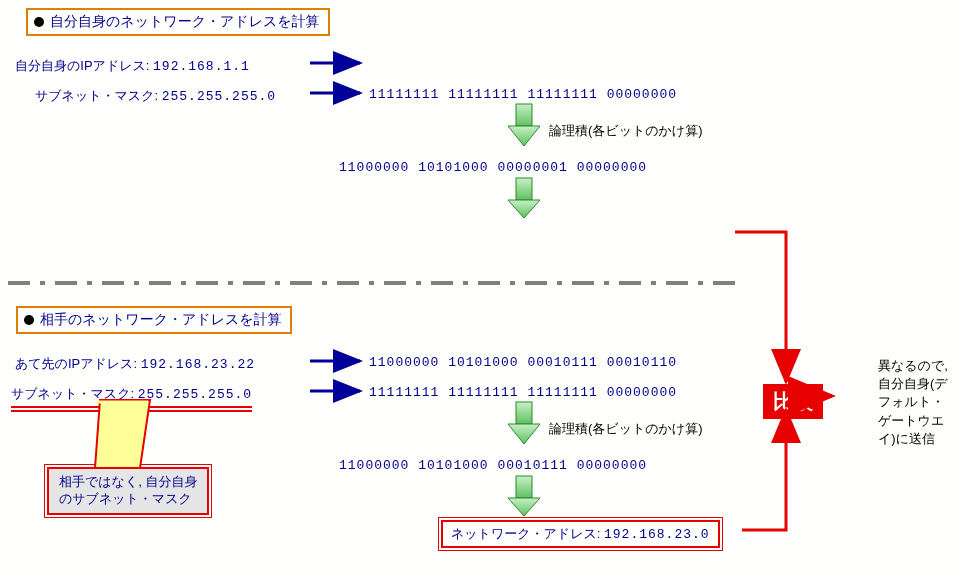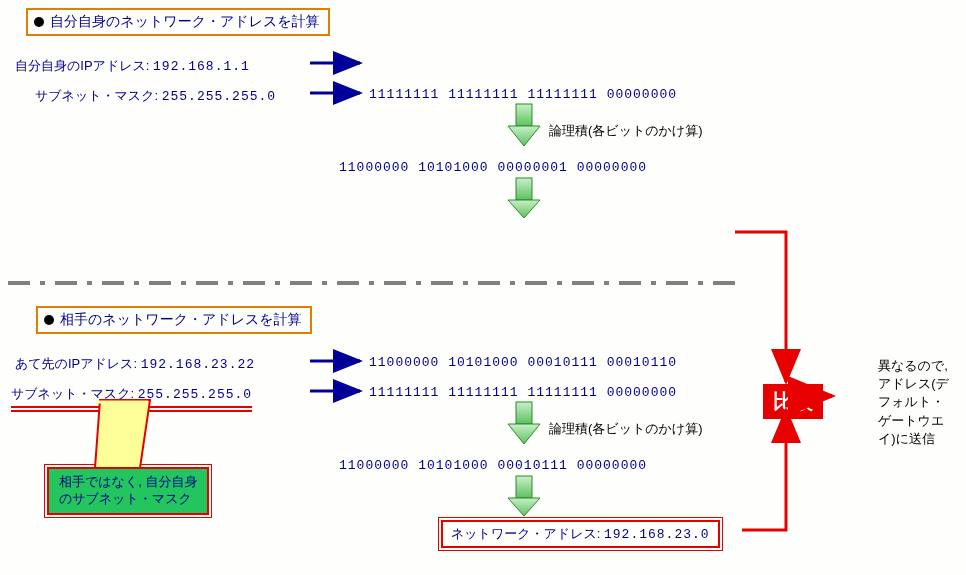--- a/index.html
+++ b/index.html
@@ -45,21 +45,21 @@
     position:absolute;
     background:var(--red);
     color:#fff;
     font-weight:bold;
     font-size:20px;
     padding:4px 10px;
     white-space:nowrap;
   }
   .note-box{
     position:absolute;
-    background:#22c55e;
+    background:#e5e5e5;
     border:2px solid var(--red);
     outline:1px solid var(--red);
     outline-offset:2px;
     padding:5px 10px;
     color:var(--navy);
     font-size:13px;
     line-height:1.3;
   }
   .side-text{
     position:absolute;
@@ -89,21 +89,21 @@
     <span>サブネット・マスク:</span>
     <span class="mono">255.255.255.0</span>
   </div>
   <div class="label mono" style="left:369px;top:87px;">11111111 11111111 11111111 00000000</div>
 
   <div class="label" style="left:549px;top:122px;color:#000;">論理積(各ビットのかけ算)</div>
 
   <div class="label mono" style="left:339px;top:160px;">11000000 10101000 00000001 00000000</div>
 
 
-  <div class="title-box" style="left:36px;top:306px;">
+  <div class="title-box" style="left:16px;top:306px;">
     <span class="bullet"></span><span>相手のネットワーク・アドレスを計算</span>
   </div>
 
   <div class="label" style="left:15px;top:355px;">
     <span>あて先のIPアドレス:</span>
     <span class="mono">192.168.23.22</span>
   </div>
   <div class="label mono" style="left:369px;top:355px;text-align:center;">11000000 10101000 00010111 00010110</div>
 
   <div class="label" style="left:11px;top:385px;">
@@ -127,21 +127,21 @@
     <div>相手ではなく, 自分自身</div>
     <div>のサブネット・マスク</div>
   </div>
 
   <div class="compare-box" style="left:763px;top:384px;">
     <span>比較</span>
   </div>
 
   <div class="side-text" style="left:838px;top:357px;margin-left:40px;">
     <div>異なるので,</div>
-    <div>アドレス(デ</div>
+    <div>自分自身(デ</div>
     <div>フォルト・</div>
     <div>ゲートウエ</div>
     <div>イ)に送信</div>
   </div>
 
   <svg class="overlay" viewBox="0 0 966 575">
     <defs>
       <marker id="blueHead" markerWidth="10" markerHeight="8" refX="9" refY="4" orient="auto">
         <path d="M0,0 L10,4 L0,8 Z" fill="#000099"></path>
       </marker>

